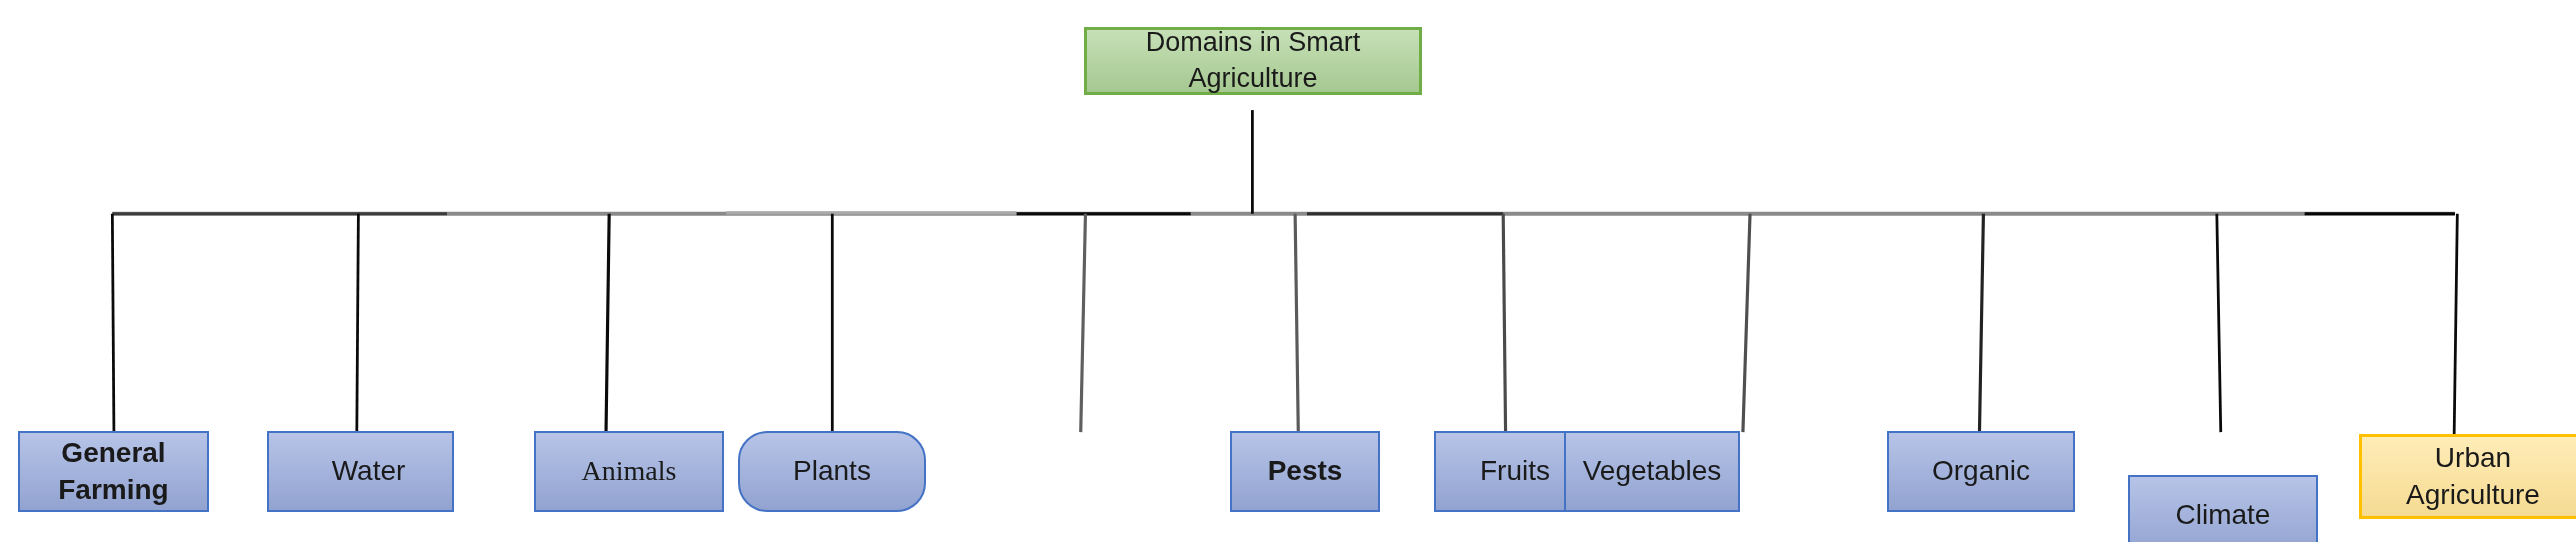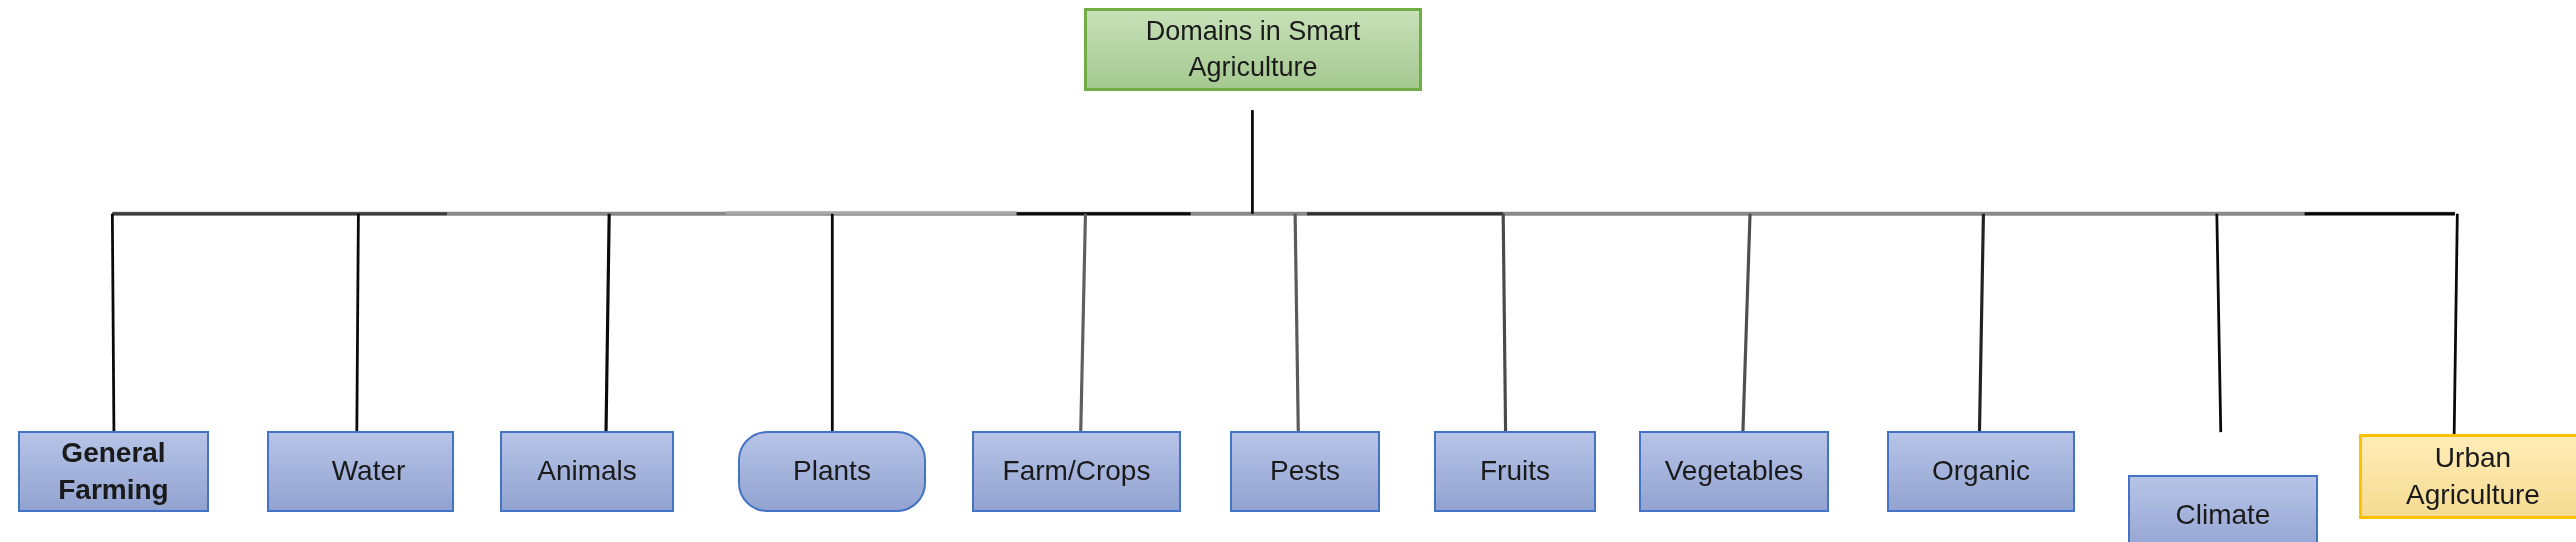--- a/index.html
+++ b/index.html
@@ -31,44 +31,44 @@
     justify-content: center;
     text-align: center;
     font-size: 28px;
     line-height: 1.32;
     z-index: 2;
   }
   .node .lbl {
     display: inline-block;
   }
   .root-node {
-    left: 1084px; top: 8px; width: 338px; height: 83px;
+    left: 1084px; top: 27px; width: 338px; height: 68px;
     background: linear-gradient(rgba(255,255,255,0.30), rgba(0,0,0,0.05)), var(--root-fill, #aed398);
     border: 3.2px solid var(--root-border, #70ad47);
     font-size: 27px;
   }
   .root-node .lbl { max-width: 237px; }
   .child {
     top: 431px; height: 81px;
     background: linear-gradient(rgba(255,255,255,0.28), rgba(0,0,0,0.06)), var(--child-fill, #9badde);
     border: 2.4px solid var(--child-border, #4472c4);
   }
   .child.highlight {
     top: 434px; height: 85px;
     background: linear-gradient(rgba(255,255,255,0.30), rgba(0,0,0,0.04)), var(--highlight-fill, #ffe498);
     border: 3.2px solid var(--highlight-border, #ffc000);
   }
   .n1  { left: 18px;   width: 191px; font-weight: bold; }
   .n2  { left: 267px;  width: 187px; padding-left: 16px; }
-  .n3  { left: 500px;  width: 174px; }
+  .n3  { left: 534px;  width: 190px; font-family: Liberation Serif, serif; }
   .n4  { left: 738px;  width: 188px; border-radius: 29px; }
   .n5  { left: 972px; width: 209px; }
-  .n6  { left: 1230px; width: 150px; }
+  .n6  { left: 1230px; width: 150px; font-weight: bold; }
   .n7  { left: 1434px; width: 162px; text-align: right; }
-  .n8  { left: 1639px; width: 190px; }
+  .n8  { left: 1564px; width: 176px; }
   .n9  { left: 1887px; width: 188px; justify-content: center; }
   .n10 { left: 2128px; width: 190px; margin-top: 44px; }
   .n11 { left: 2359px; width: 228px; }
   .n1 .lbl  { max-width: 158px; }
   .n11 .lbl { max-width: 168px; }
 </style>
 </head>
 <body>
 
 <div class="canvas">
@@ -110,23 +110,20 @@
   </div>
 
   <div class="node child n3">
     <span class="lbl">Animals</span>
   </div>
 
   <div class="node child n4">
     <span class="lbl">Plants</span>
   </div>
 
-  <div class="node child n5">
-    <span class="lbl">Farm/Crops</span>
-  </div>
 
   <div class="node child n6">
     <span class="lbl">Pests</span>
   </div>
 
   <div class="node child n7">
     <span class="lbl">Fruits</span>
   </div>
 
   <div class="node child n8">

